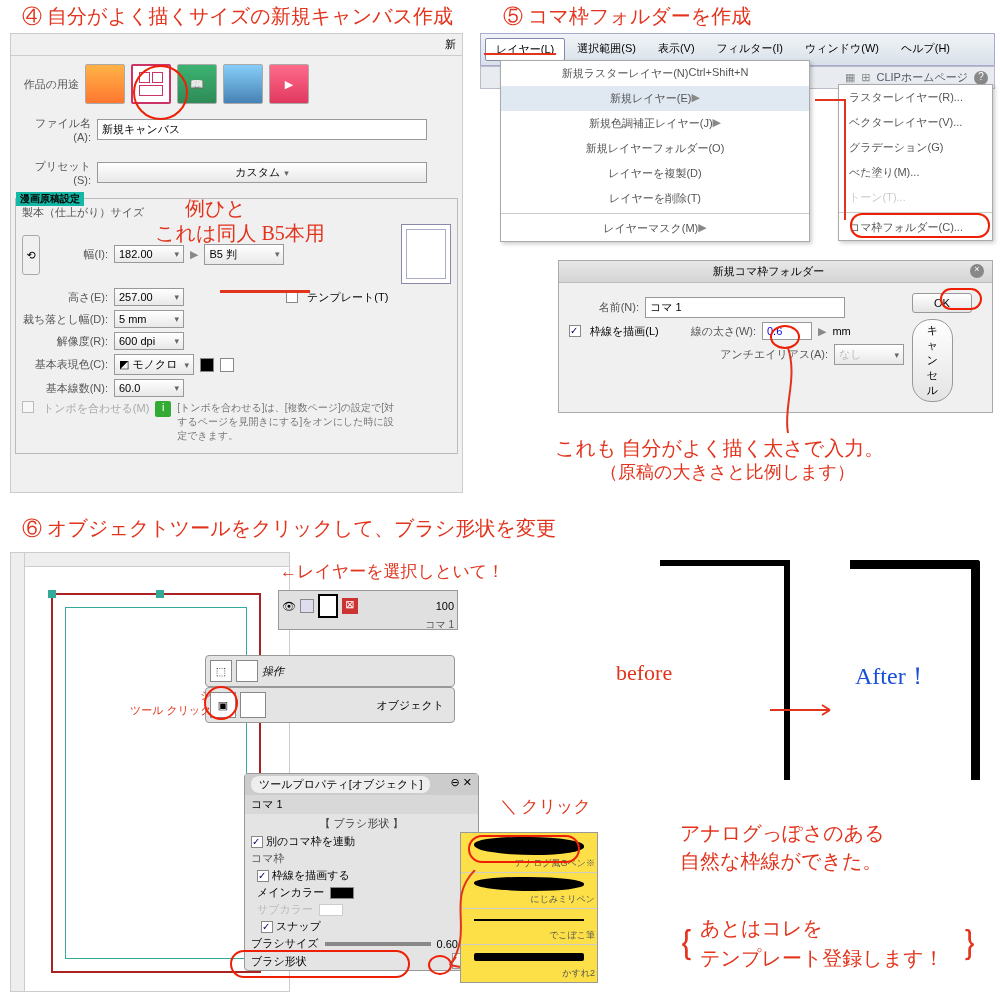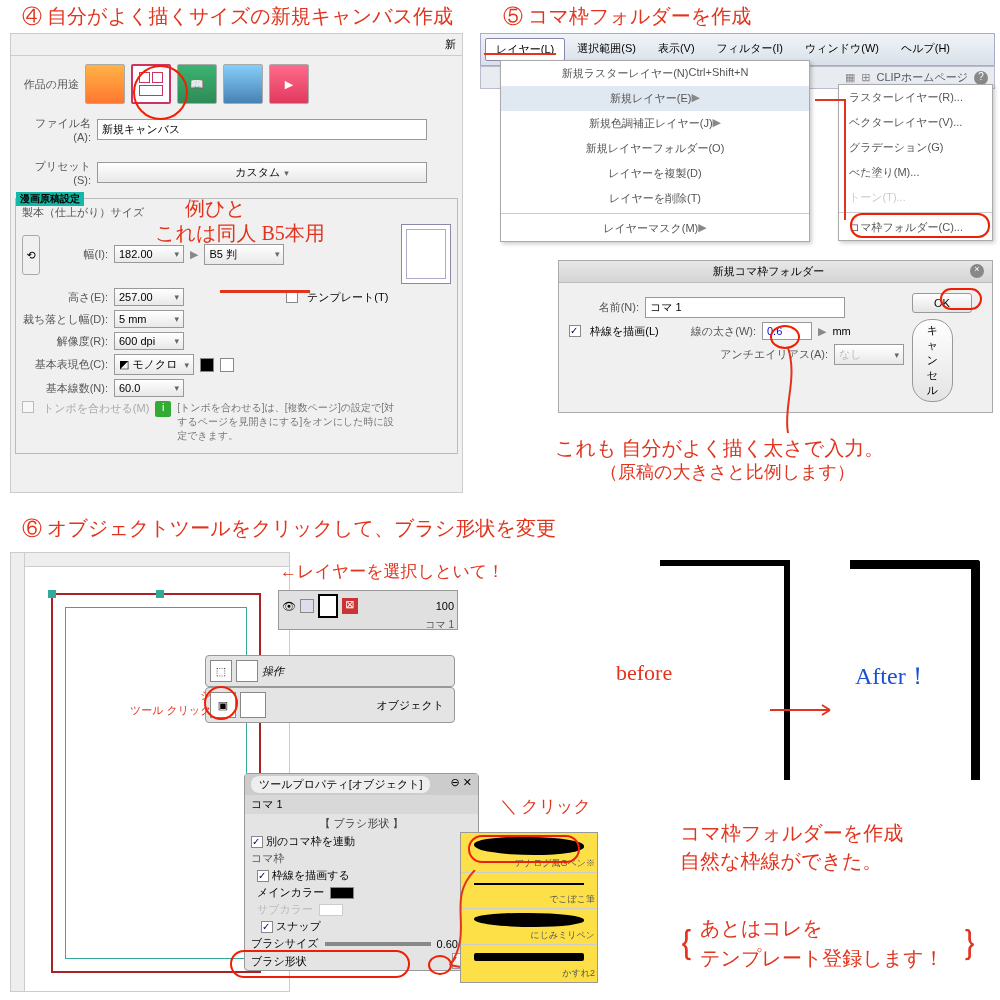--- a/index.html
+++ b/index.html
@@ -310,26 +310,26 @@
 
 <div class="circle" style="left:230px; top:950px; width:180px; height:28px; border-radius:14px;"></div>
 <div class="circle" style="left:428px; top:955px; width:24px; height:20px;"></div>
 
 <div style="position:absolute; left:460px; top:832px; width:138px; background:#fde047; border:1px solid #999;">
   <div style="border-bottom:1px solid #ccc;padding:2px;">
     <div class="brushstroke"></div>
     <div style="text-align:right;font-size:9px;color:#555;">アナログ風Gペン※</div>
   </div>
   <div style="border-bottom:1px solid #ccc;padding:2px;">
+    <div class="brushstroke" style="height:14px;"></div>
+    <div style="text-align:right;font-size:9px;color:#555;">にじみミリペン</div>
+  </div>
+  <div style="border-bottom:1px solid #ccc;padding:2px;">
     <div class="brushthin"></div>
     <div style="text-align:right;font-size:9px;color:#555;">でこぼこ筆</div>
-  </div>
-  <div style="border-bottom:1px solid #ccc;padding:2px;">
-    <div class="brushstroke" style="height:14px;"></div>
-    <div style="text-align:right;font-size:9px;color:#555;">にじみミリペン</div>
   </div>
   <div style="padding:2px;">
     <div class="brushrough"></div>
     <div style="text-align:right;font-size:9px;color:#555;">かすれ2</div>
   </div>
 </div>
 
 <div class="annote" style="left:500px; top:795px; font-size:17px;">＼ クリック</div>
 <div class="circle" style="left:468px; top:835px; width:112px; height:28px; border-radius:14px;"></div>
 
@@ -340,19 +340,19 @@
 
 <div style="position:absolute; left:660px; top:560px; width:130px; height:220px; border-top:6px solid #000; border-right:6px solid #000;"></div>
 <div style="position:absolute; left:850px; top:560px; width:130px; height:220px; border-top:9px solid #000; border-right:9px solid #000; border-radius:0 3px 0 0;"></div>
 
 <div class="annote" style="left:616px; top:660px; font-size:22px;">before</div>
 <div class="annote bluetxt" style="left:855px; top:660px; font-size:24px;">After！</div>
 <svg style="position:absolute; left:770px; top:700px; width:70px; height:20px;">
   <path d="M0 10 L60 10 M60 10 l-8 -5 M60 10 l-8 5" stroke="#e2341d" stroke-width="2" fill="none"></path>
 </svg>
 
-<div class="annote" style="left:680px; top:820px;">コマ枠フォルダーを作成</div>
+<div class="annote" style="left:680px; top:820px;">アナログっぽさのある</div>
 <div class="annote" style="left:680px; top:848px;">自然な枠線ができた。</div>
 
 <div class="annote" style="left:700px; top:915px;">あとはコレを</div>
 <div class="annote" style="left:700px; top:945px;text-align:right;">テンプレート登録します！</div>
 <div class="annote" style="left:660px; top:918px; font-size:36px;">｛</div>
 <div class="annote" style="left:960px; top:918px; font-size:36px;">｝</div>
 
 </body></html>

